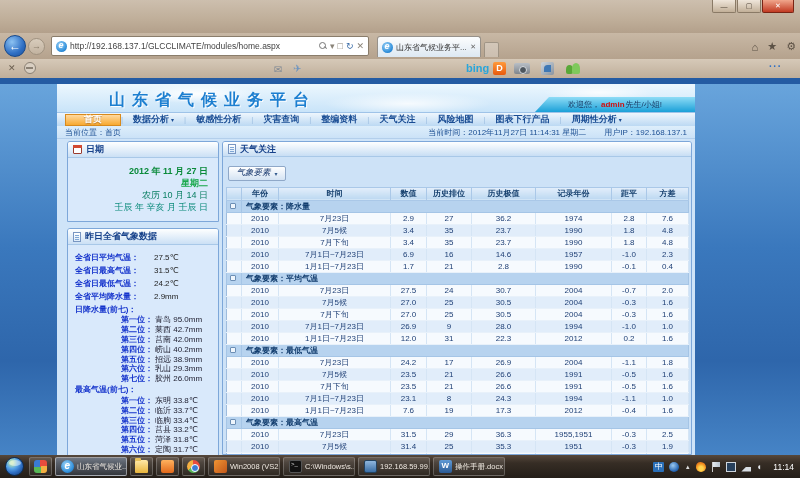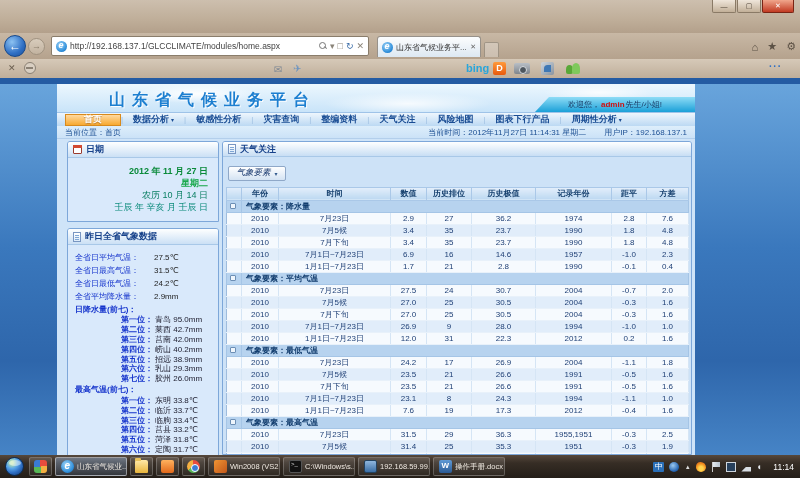--- a/index.html
+++ b/index.html
@@ -101,21 +101,21 @@
   .doc-ic { width:8px; height:10px; background:linear-gradient(180deg,#fff,#dcebfa); border:1px solid #7896c2; position:relative; }
   .doc-ic::before { content:""; position:absolute; left:1px; top:2px; right:1px; height:1px; background:#7fa6d4; box-shadow:0 2px 0 #7fa6d4,0 4px 0 #7fa6d4; }
   .date-body { padding:7px 10px 8px 6px; text-align:right; font-size:9px; line-height:12px; }
   .d-main { color:#0a8a3a; font-weight:bold; }
   .d-week { color:#17a84a; font-weight:bold; }
   .d-lunar { color:#0a7f63; }
   .d-ganzhi { color:#0a8a7a; }
   .weather-panel { margin-top:6px; height:234px; }
   .weather-body { padding:6px 2px 0 7px; font-size:8px; color:#222; }
   .stat-line { height:13px; display:flex; align-items:center; }
-  .stat-line .lb { color:#1433cc; font-weight:normal;text-align:center; }
+  .stat-line .lb { color:#1433cc; font-weight:bold;text-align:center; }
   .stat-line .vl { margin-left:15px; color:#222; }
   .sec-h { height:12px; color:#1433cc; font-weight:bold; display:flex; align-items:center; }
   .rank-line { height:9.8px; display:flex; align-items:center; padding-left:46px; }
   .rank-line .rk { color:#1433cc; font-weight:bold; }
   .rank-line .rv { margin-left:2px; color:#223; }
 
   
   .main-panel { position:absolute; left:165px; top:2px; width:470px; height:314px;
     border:1px solid #7da7d9; border-radius:3px 3px 0 0; background:#cde2f7; overflow:hidden; }
   .main-h { height:15px; background:linear-gradient(180deg,#feffff,#c8def4); border-bottom:1px solid #a8c8e8;

